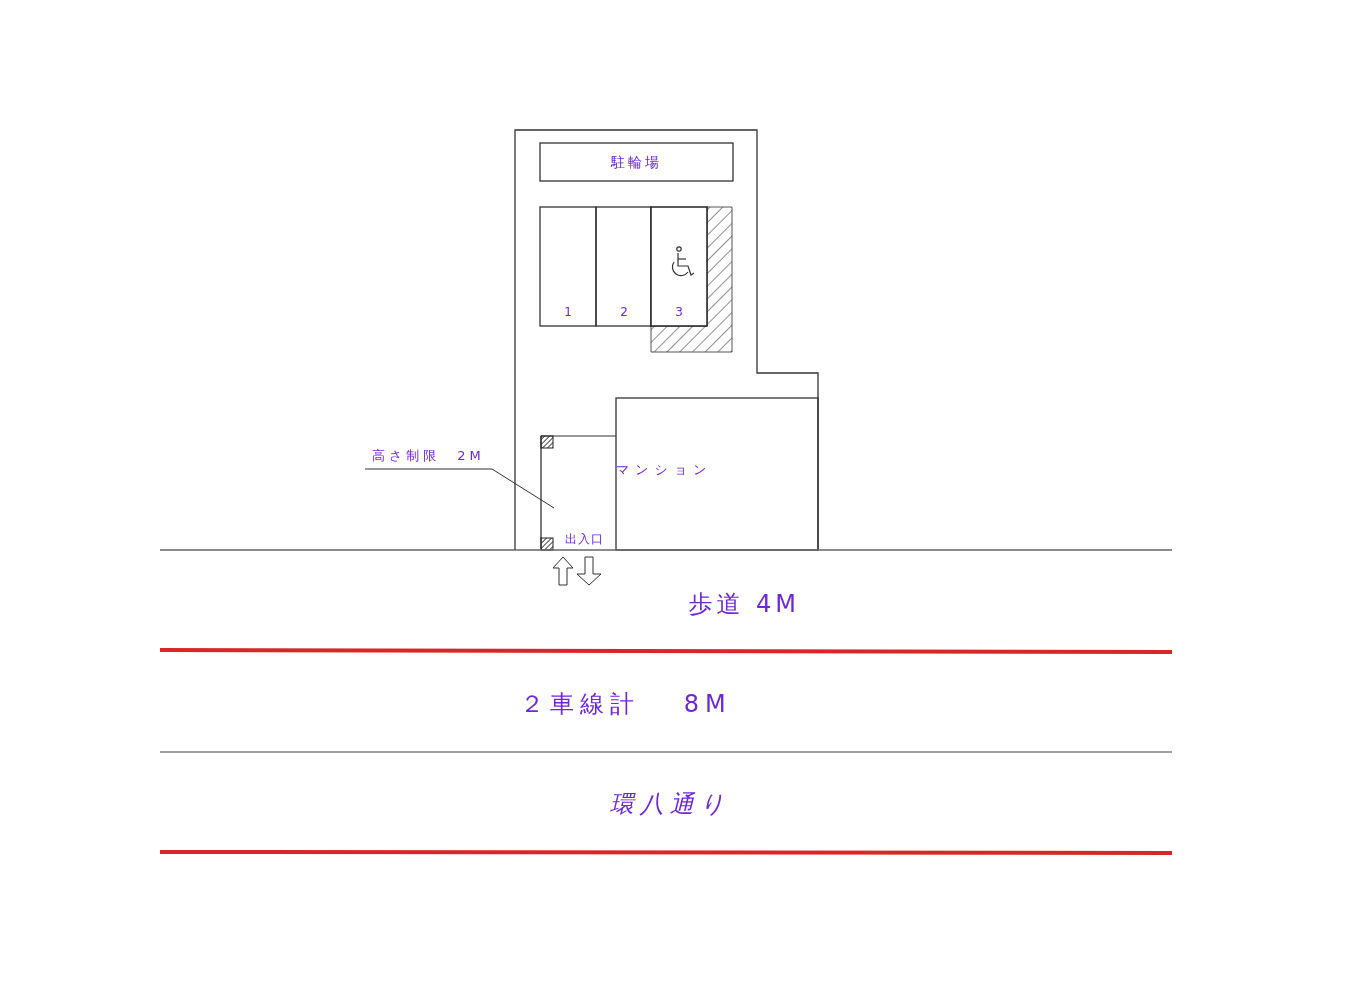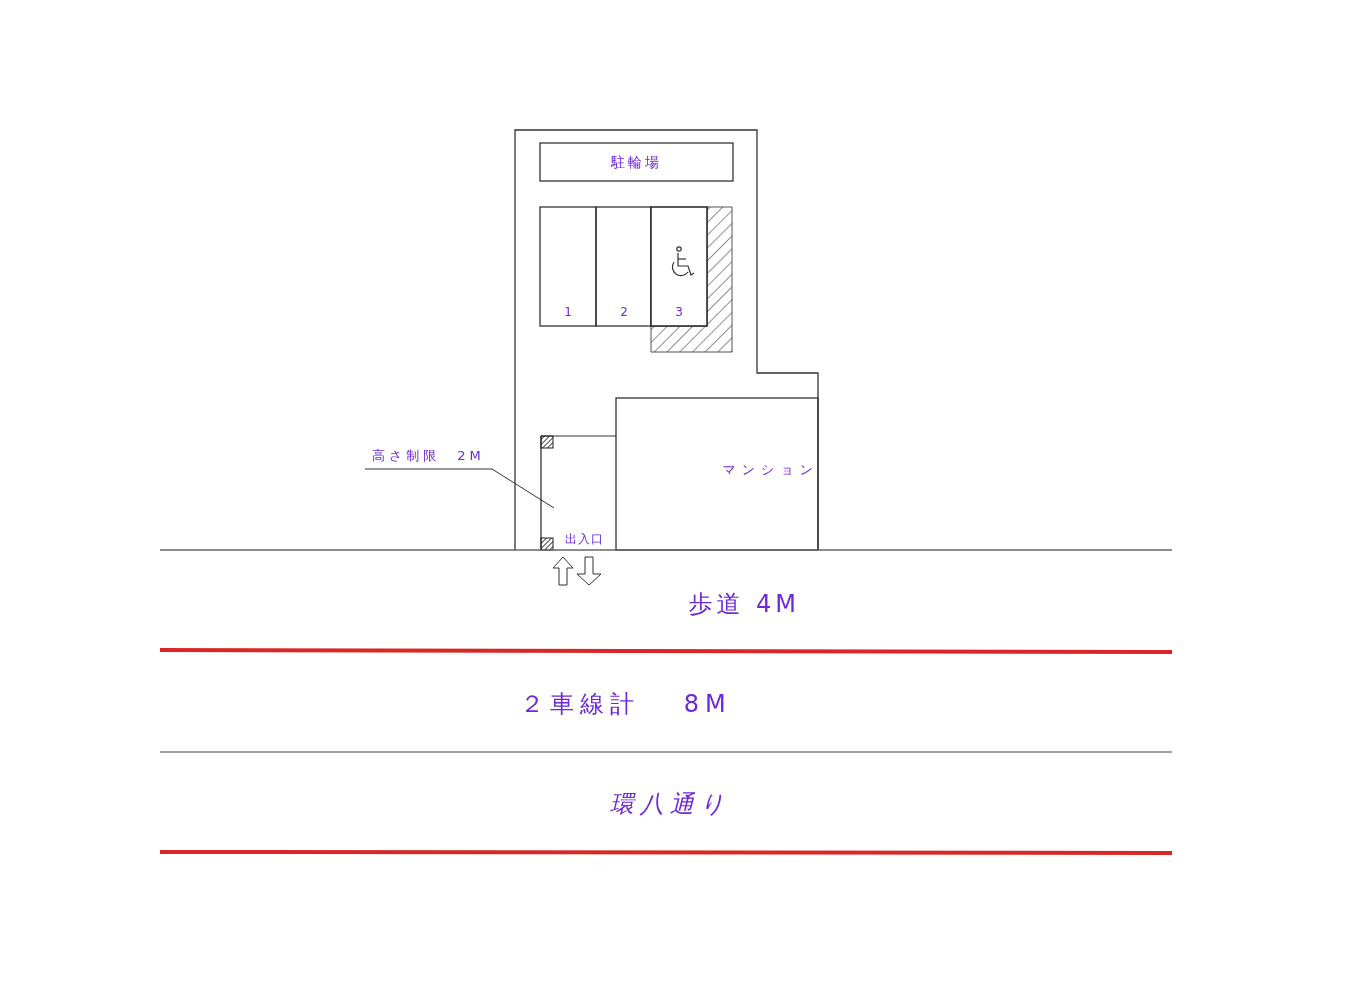--- a/index.html
+++ b/index.html
@@ -3,21 +3,21 @@
   <meta charset="utf-8">
   <style>
     html, body { margin: 0; padding: 0; background: #ffffff; }
     body { width: 1366px; height: 1000px; position: relative; overflow: hidden;
            font-family: "DejaVu Sans", "Liberation Sans", sans-serif; color: #111; }
     .canvas { position: absolute; left: 0; top: 0; width: 1366px; height: 1000px; }
     .label { position: absolute; white-space: nowrap; color: #6d28d9; }
     .lbl-bike { left: 540px; top: 143px; width: 193px; height: 38px; line-height: 38px;
                 text-align: center; font-size: 14px; letter-spacing: 3px; }
     .lbl-space { font-size: 12px; width: 20px; text-align: center; top: 305px; }
-    .lbl-mansion { left: 616px; top: 461px; width: 203px; text-align: right;
+    .lbl-mansion { left: 616px; top: 461px; width: 203px; text-align: left;
                    font-size: 13px; letter-spacing: 6px; }
     .lbl-height { left: 372px; top: 447px; font-size: 13px; letter-spacing: 4px; text-align: right; }
     .lbl-entrance { left: 565px; top: 531px; font-size: 12px; letter-spacing: 1px; }
     .lbl-sidewalk { left: 540px; top: 588px; width: 260px; text-align: right;
                     font-size: 24px; letter-spacing: 4px; }
     .lbl-lanes { left: 520px; top: 688px; width: 320px; 
                  font-size: 24px; letter-spacing: 6px; }
     .lbl-road { left: 540px; top: 788px; width: 260px; text-align: center;
                 font-size: 24px; letter-spacing: 6px; font-style: italic; }
   </style>

